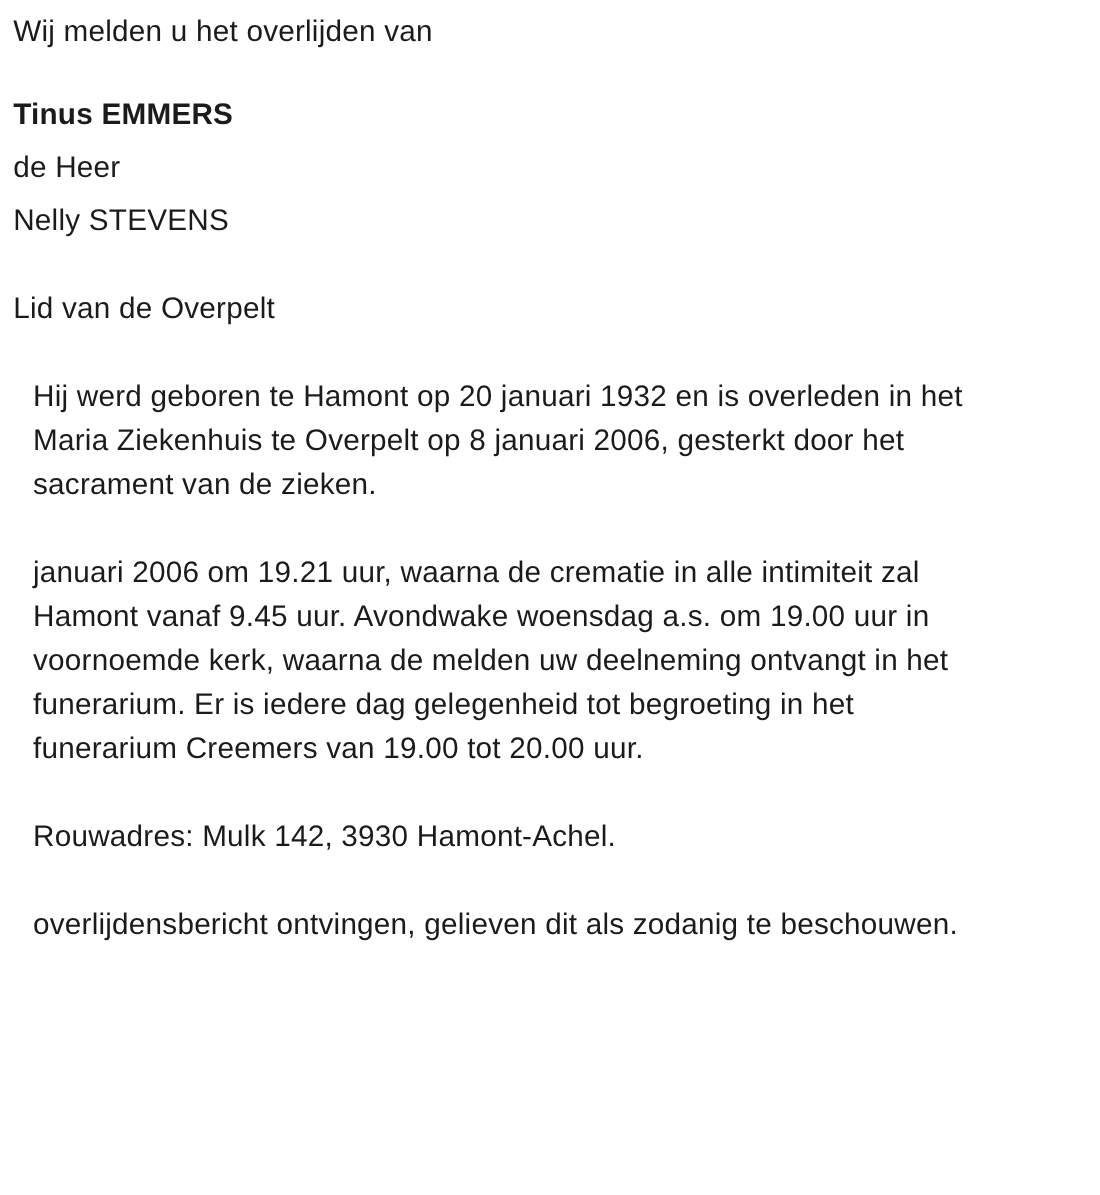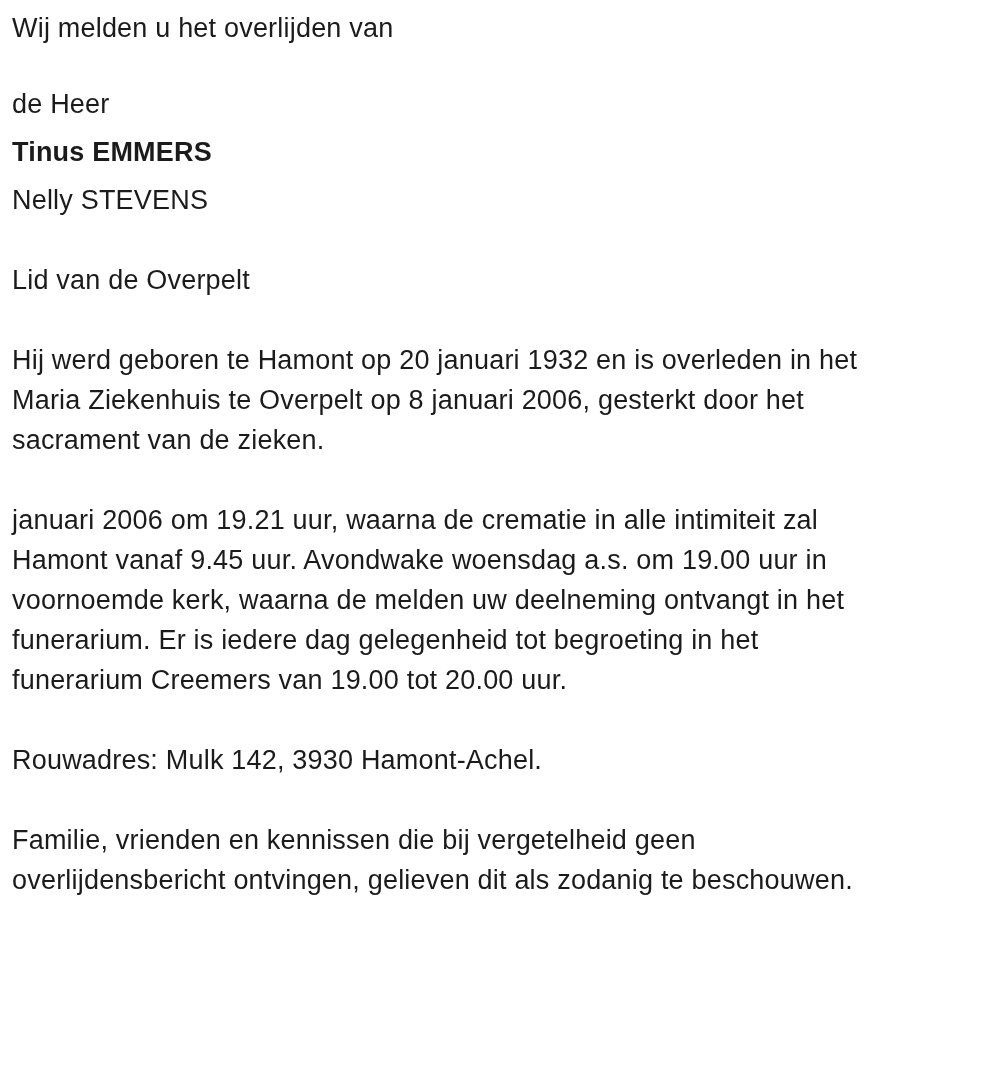--- a/index.html
+++ b/index.html
@@ -24,32 +24,32 @@
     white-space: nowrap;
   }
   .header-block .line {
     line-height: 48px;
   }
   .name-line {
     font-weight: 700;
   }
   .mt-32 { margin-top: 32px; }
   .mt-36 { margin-top: 36px; }
-  .mt-40 { margin-top: 40px; }
+  .mt-40 { margin-top: 40px; margin-left: 18px; }
 </style>
 </head>
 <body>
 
 <div class="page">
 
   <div class="line">Wij melden u het overlijden van</div>
 
   <div class="header-block mt-32">
+    <div class="line name-line">Tinus EMMERS</div>
     <div class="line">de Heer</div>
-    <div class="line name-line">Tinus EMMERS</div>
     <div class="line">Nelly STEVENS</div>
   </div>
 
   <div class="line mt-36">Lid van de Overpelt</div>
 
   <div class="mt-40">
     <div class="line">Hij werd geboren te Hamont op 20 januari 1932 en is overleden in het</div>
     <div class="line">Maria Ziekenhuis te Overpelt op 8 januari 2006, gesterkt door het</div>
     <div class="line">sacrament van de zieken.</div>
   </div>
@@ -58,17 +58,16 @@
     <div class="line">januari 2006 om 19.21 uur, waarna de crematie in alle intimiteit zal</div>
     <div class="line">Hamont vanaf 9.45 uur. Avondwake woensdag a.s. om 19.00 uur in</div>
     <div class="line">voornoemde kerk, waarna de melden uw deelneming ontvangt in het</div>
     <div class="line">funerarium. Er is iedere dag gelegenheid tot begroeting in het</div>
     <div class="line">funerarium Creemers van 19.00 tot 20.00 uur.</div>
   </div>
 
   <div class="line mt-40">Rouwadres: Mulk 142, 3930 Hamont-Achel.</div>
 
   <div class="mt-40">
-    <div class="line">Familie, vrienden en kennissen die bij vergetelheid geen</div>
     <div class="line">overlijdensbericht ontvingen, gelieven dit als zodanig te beschouwen.</div>
   </div>
 
 </div>
 
 </body></html>

